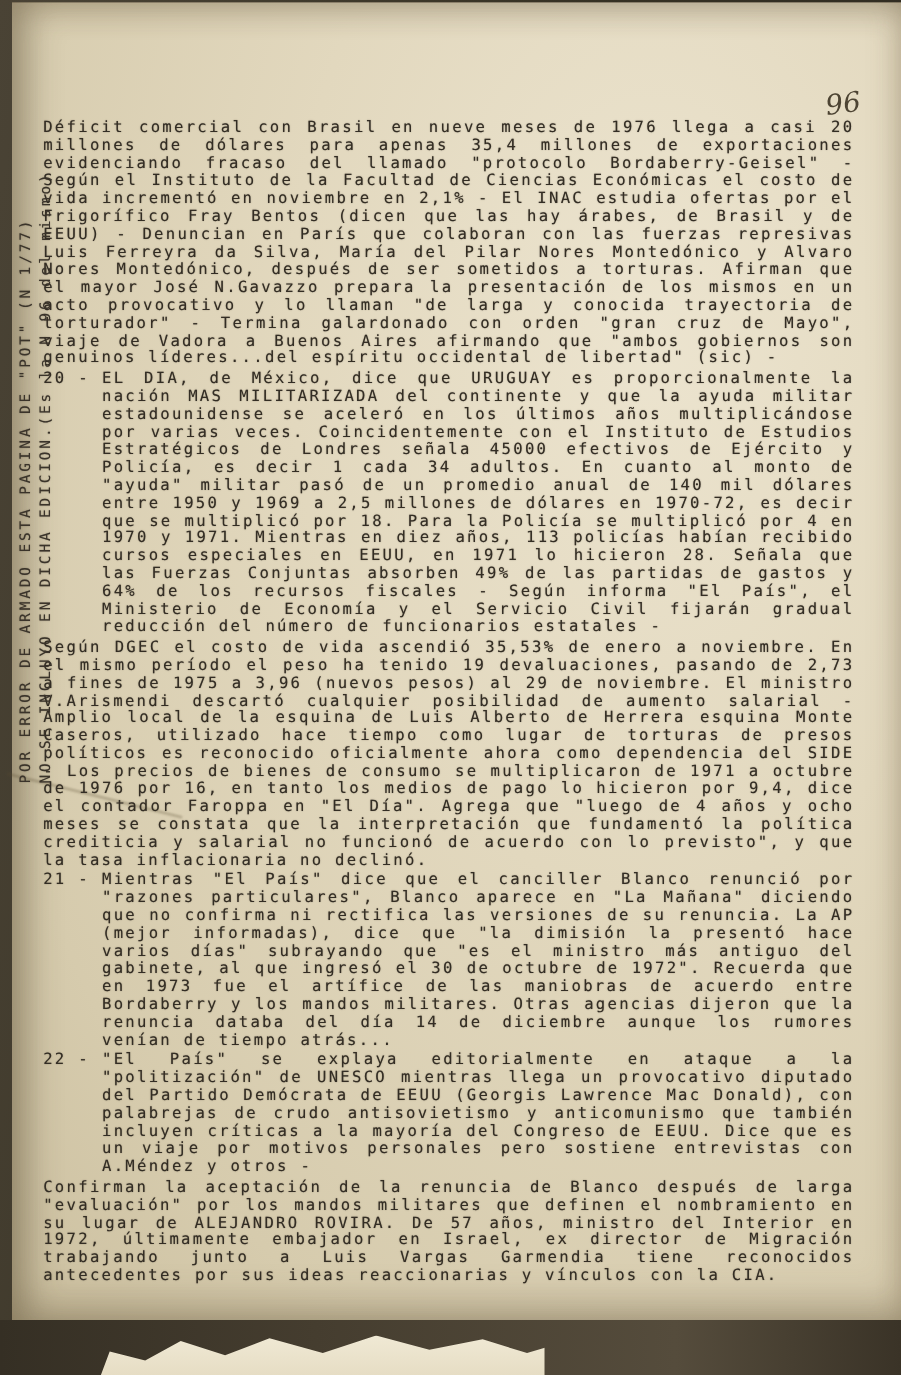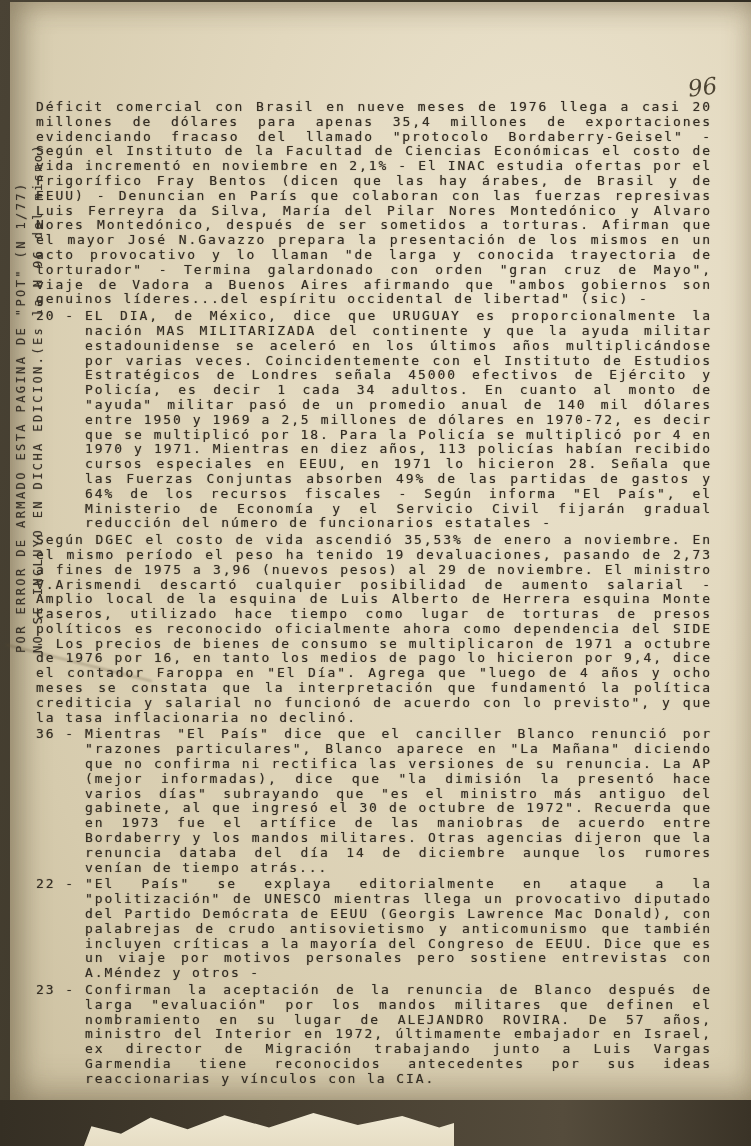--- a/index.html
+++ b/index.html
@@ -124,31 +124,30 @@
   <div class="para">
     <span class="num">20 -</span>
     <span class="text">EL DIA, de México, dice que URUGUAY es proporcionalmente la nación MAS MILITARIZADA del continente y que la ayuda militar estadounidense se aceleró en los últimos años multiplicándose por varias veces. Coincidentemente con el Instituto de Estudios Estratégicos de Londres señala 45000 efectivos de Ejército y Policía, es decir 1 cada 34 adultos. En cuanto al monto de "ayuda" militar pasó de un promedio anual de 140 mil dólares entre 1950 y 1969 a 2,5 millones de dólares en 1970-72, es decir que se multiplicó por 18. Para la Policía se multiplicó por 4 en 1970 y 1971. Mientras en diez años, 113 policías habían recibido cursos especiales en EEUU, en 1971 lo hicieron 28. Señala que las Fuerzas Conjuntas absorben 49% de las partidas de gastos y 64% de los recursos fiscales - Según informa "El País", el Ministerio de Economía y el Servicio Civil fijarán gradual reducción del número de funcionarios estatales -</span>
   </div>
 
   <div class="para">
     <span class="text">Según DGEC el costo de vida ascendió 35,53% de enero a noviembre. En el mismo período el peso ha tenido 19 devaluaciones, pasando de 2,73 a fines de 1975 a 3,96 (nuevos pesos) al 29 de noviembre. El ministro V.Arismendi descartó cualquier posibilidad de aumento salarial - Amplio local de la esquina de Luis Alberto de Herrera esquina Monte Caseros, utilizado hace tiempo como lugar de torturas de presos políticos es reconocido oficialmente ahora como dependencia del SIDE - Los precios de bienes de consumo se multiplicaron de 1971 a octubre de 1976 por 16, en tanto los medios de pago lo hicieron por 9,4, dice el contador Faroppa en "El Día". Agrega que "luego de 4 años y ocho meses se constata que la interpretación que fundamentó la política crediticia y salarial no funcionó de acuerdo con lo previsto", y que la tasa inflacionaria no declinó.</span>
   </div>
 
   <div class="para">
-    <span class="num">36 -</span>
+    <span class="num">21 -</span>
     <span class="text">Mientras "El País" dice que el canciller Blanco renunció por "razones particulares", Blanco aparece en "La Mañana" diciendo que no confirma ni rectifica las versiones de su renuncia. La AP (mejor informadas), dice que "la dimisión la presentó hace varios días" subrayando que "es el ministro más antiguo del gabinete, al que ingresó el 30 de octubre de 1972". Recuerda que en 1973 fue el artífice de las maniobras de acuerdo entre Bordaberry y los mandos militares. Otras agencias dijeron que la renuncia databa del día 14 de diciembre aunque los rumores venían de tiempo atrás...</span>
   </div>
 
   <div class="para">
     <span class="num">22 -</span>
     <span class="text">"El País" se explaya editorialmente en ataque a la "politización" de UNESCO mientras llega un provocativo diputado del Partido Demócrata de EEUU (Georgis Lawrence Mac Donald), con palabrejas de crudo antisovietismo y anticomunismo que también incluyen críticas a la mayoría del Congreso de EEUU. Dice que es un viaje por motivos personales pero sostiene entrevistas con A.Méndez y otros -</span>
   </div>
 
   <div class="para">
-    <span class="num">23 -</span>
     <span class="text">Confirman la aceptación de la renuncia de Blanco después de larga "evaluación" por los mandos militares que definen el nombramiento en su lugar de ALEJANDRO ROVIRA. De 57 años, ministro del Interior en 1972, últimamente embajador en Israel, ex director de Migración trabajando junto a Luis Vargas Garmendia tiene reconocidos antecedentes por sus ideas reaccionarias y vínculos con la CIA.</span>
   </div>
 </div>
   </div>
 
   <div class="margin-note">
     <div>POR ERROR DE ARMADO ESTA PAGINA DE "POT" (N 1/77)</div>
     <div>NO SE INCLUYO EN DICHA EDICION.(Es la N 96 del mismo)</div>
   </div>
 

